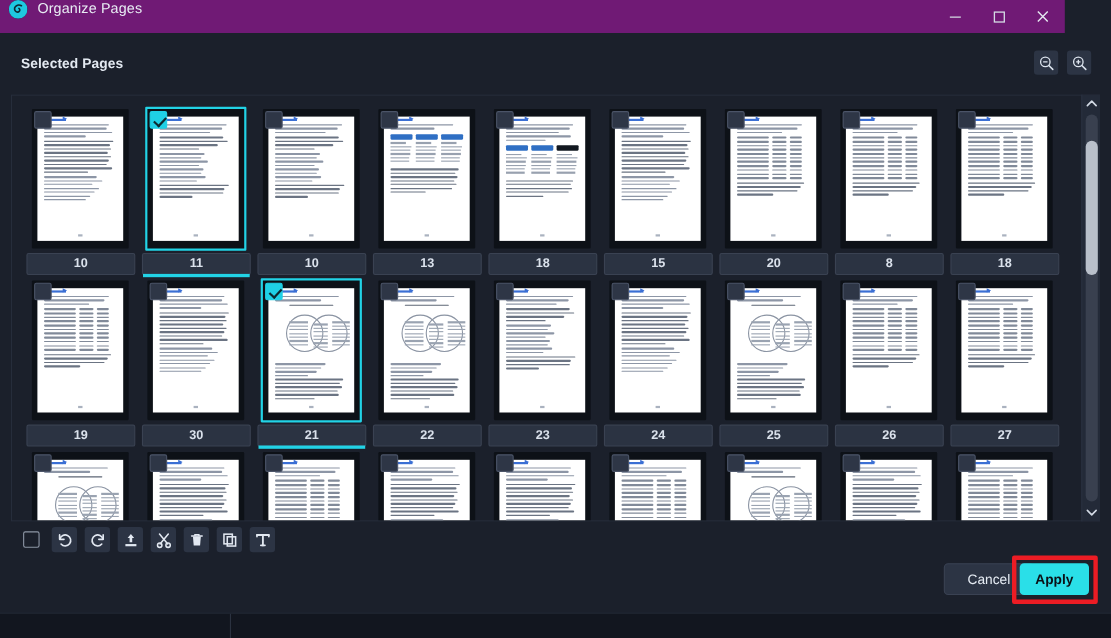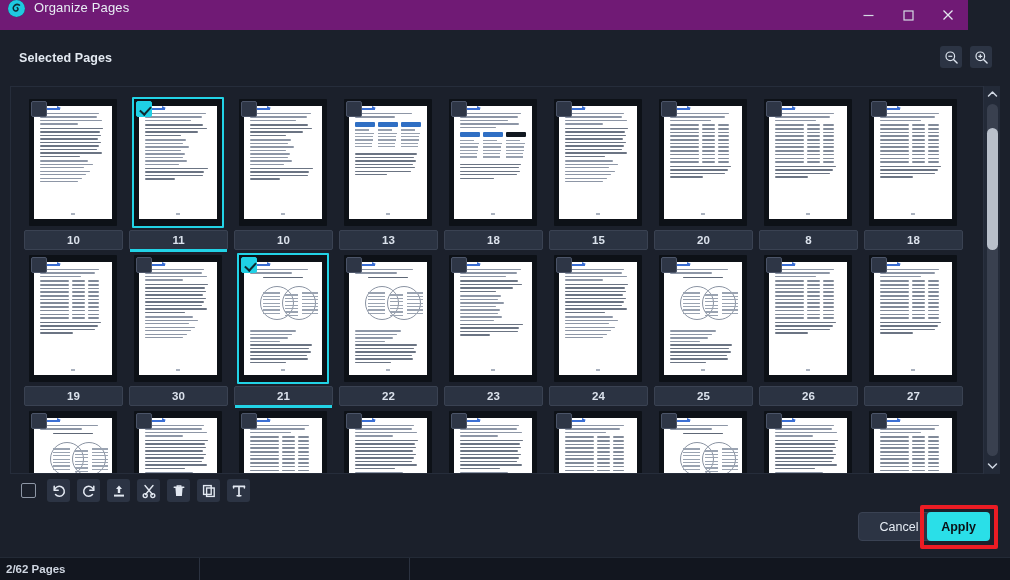--- a/index.html
+++ b/index.html
@@ -1758,18 +1758,15 @@
     </svg>
   </div>
 </div>
 
 <div class="cancel-btn">Cancel</div>
 <div class="apply-btn">Apply</div>
 <div class="redbox"></div>
 
 <div class="topline"></div>
 <div class="statusbar">
-  <div class="st-cell st-1">
-    <span class="st-text">2/62 Pages</span>
-  </div>
   <div class="st-cell st-2"></div>
   <div class="st-cell st-3"></div>
 </div>
 
 </body></html>

